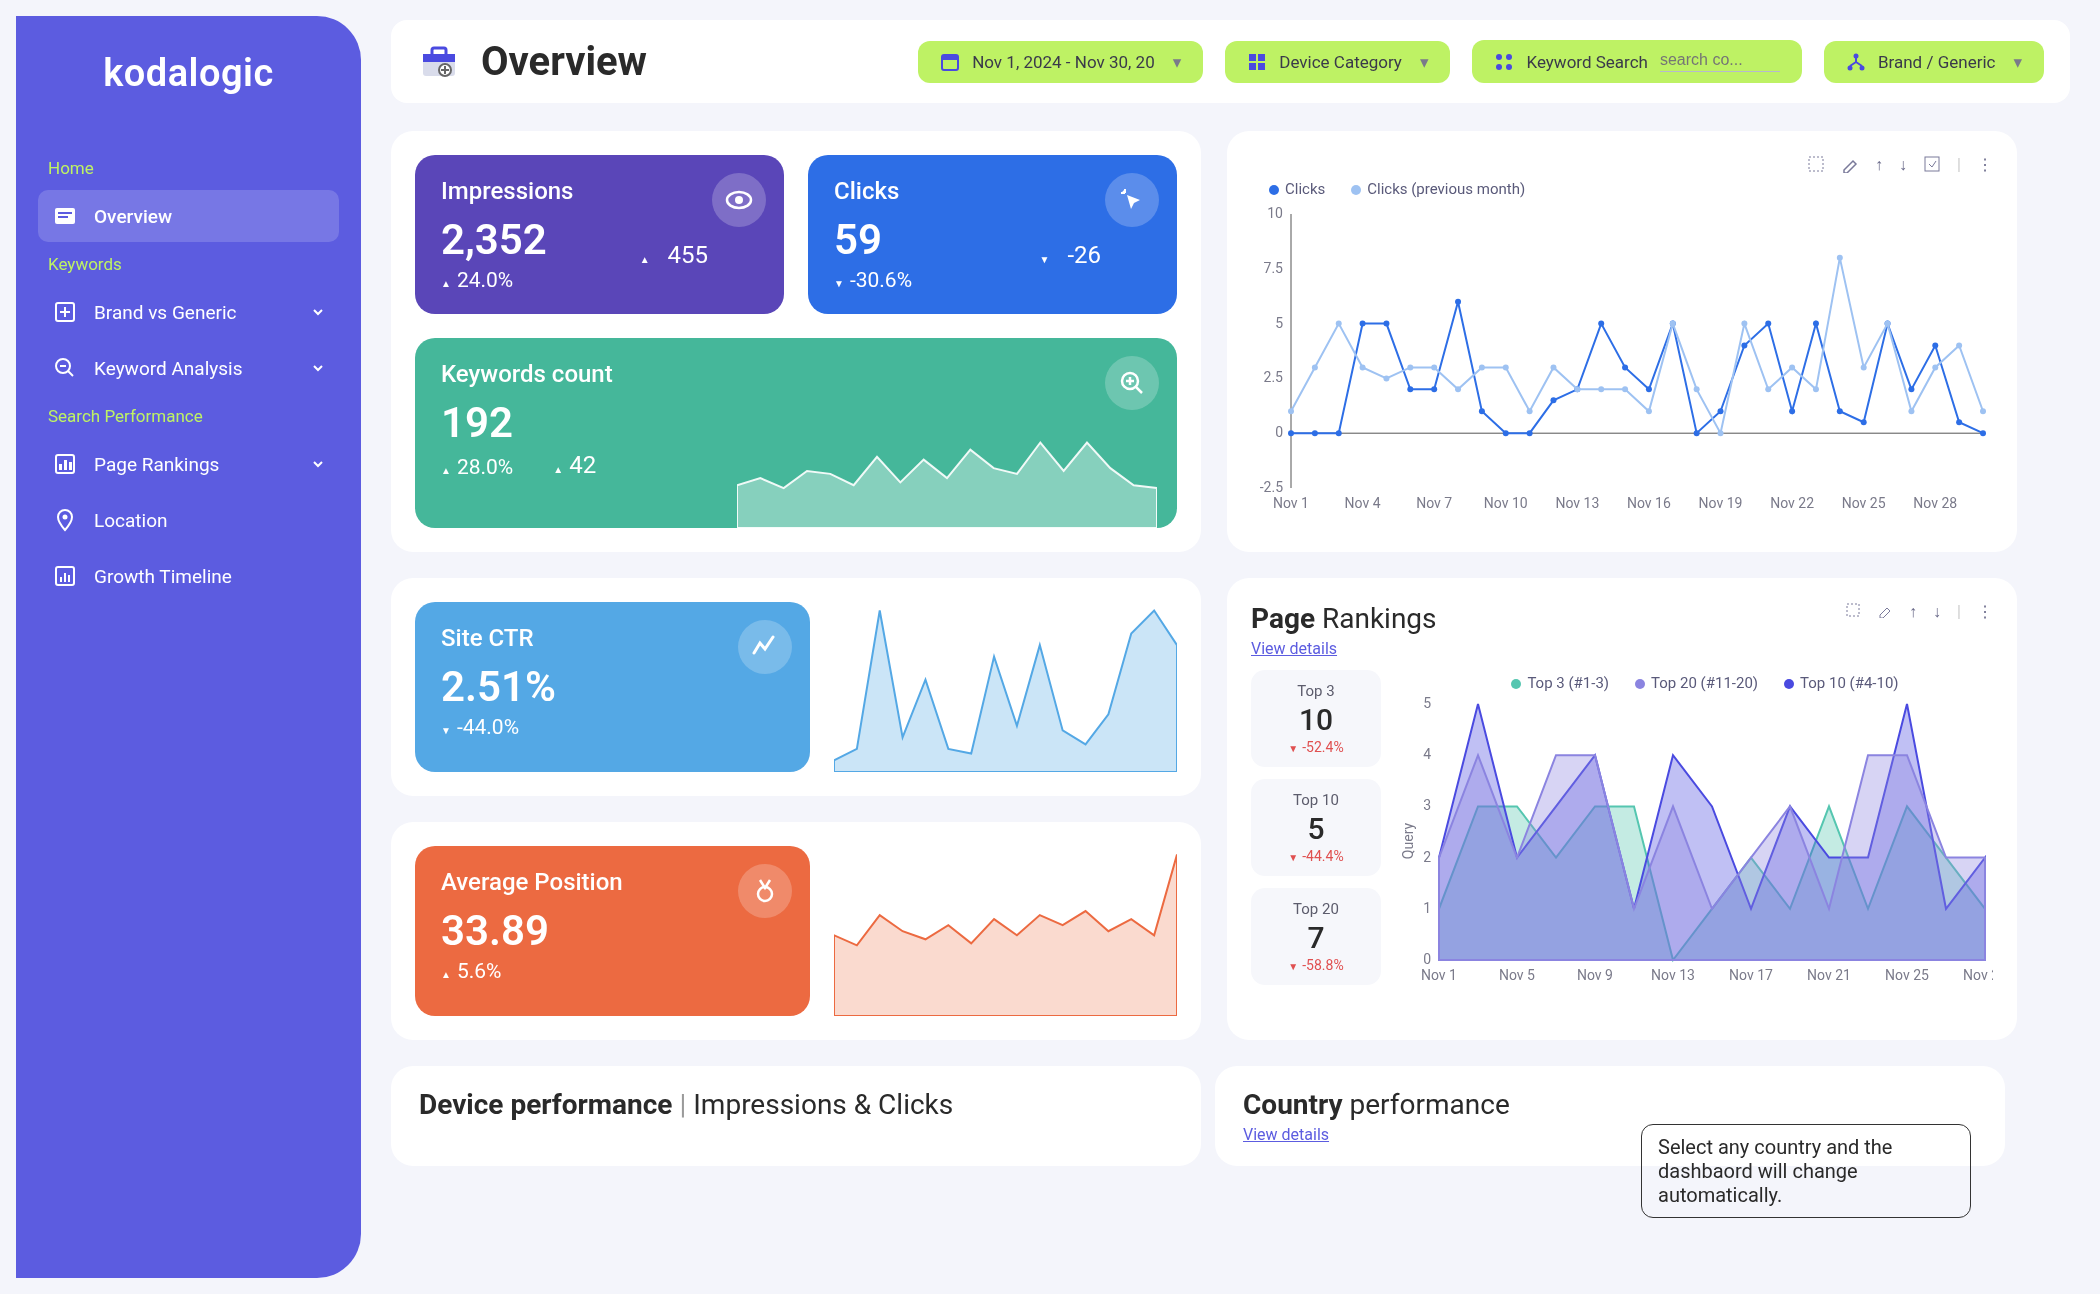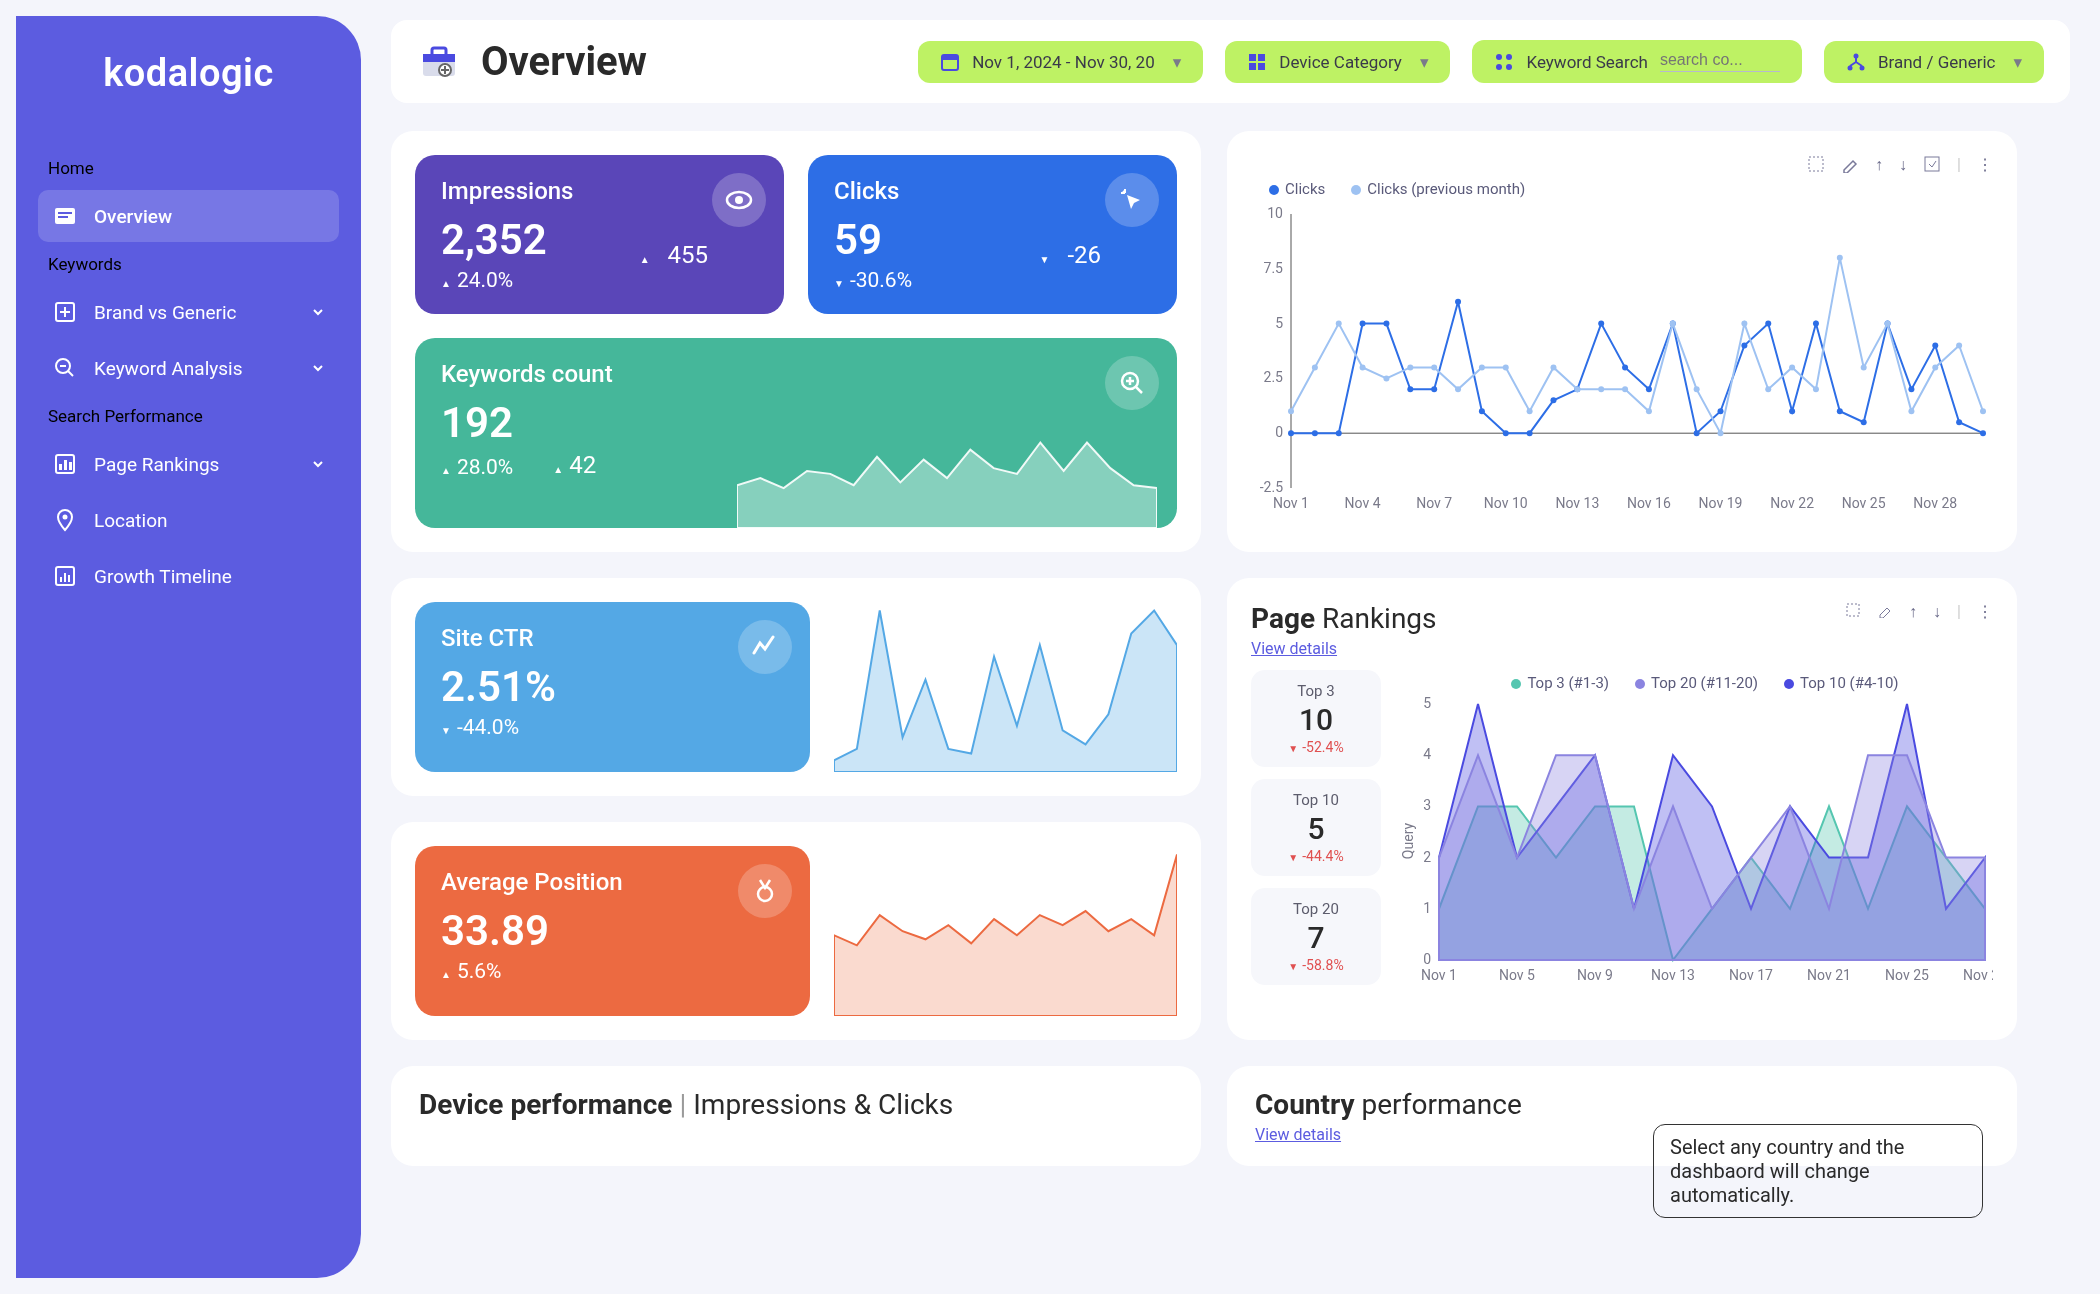--- a/index.html
+++ b/index.html
@@ -26,21 +26,21 @@
   }
   .brand {
     font-size: 38px;
     font-weight: 600;
     text-align: center;
     letter-spacing: 0.5px;
     margin-bottom: 55px;
   }
   .nav-section-label {
     font-size: 17px;
-    color: #000000;
+    color: #bef264;
     padding: 8px 10px;
   }
   .nav-item {
     display: flex;
     align-items: center;
     gap: 16px;
     padding: 13px 14px;
     font-size: 19px;
     border-radius: 10px;
     cursor: pointer;
@@ -149,21 +149,21 @@
   .rank-col { width: 130px; display:flex; flex-direction:column; gap: 12px; }
   .rank-card {
     background: #f6f7fb; border-radius: 14px;
     text-align:center; padding: 12px 6px;
   }
   .rank-card .lbl { font-size: 15px; color:#5c5c6c; }
   .rank-card .val { font-size: 30px; font-weight: 500; margin: 2px 0; }
   .rank-card .pct { font-size: 14px; color:#e05050; display:flex; align-items:center; gap:4px; justify-content:center; }
   .rank-chart { flex:1; position:relative; }
 
-  .section-row { display:flex; gap:26px; margin-top: 26px; }
+  .section-row { display:flex; gap:14px; margin-top: 26px; }
   .bottom-panel { background:#fff; border-radius:22px; padding: 22px 28px; }
   .bottom-left { width: 810px; }
   .bottom-right { width: 790px; }
   .tip-box {
     position:absolute; right:34px; border:1.5px solid #333; border-radius:12px;
     padding:10px 16px; font-size:20px; max-width:330px;margin-top:44px;
   }
   .divider { color:#9a9a9a; font-weight:400; }
   .arrow-up::before { content:"▲"; font-size:10px; }
   .arrow-down::before { content:"▼"; font-size:10px; }

